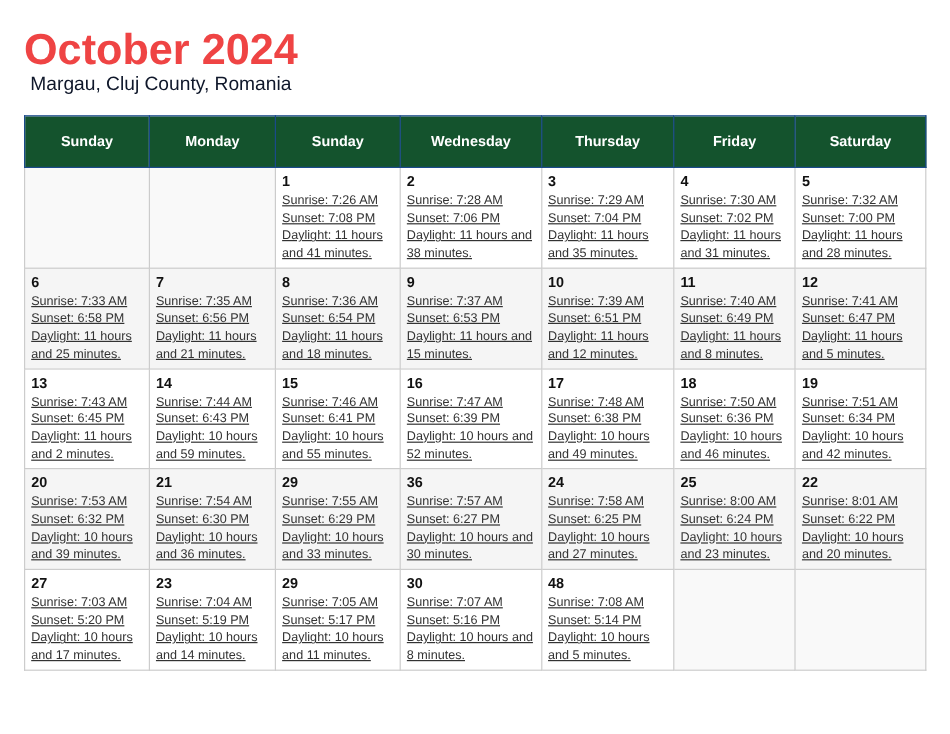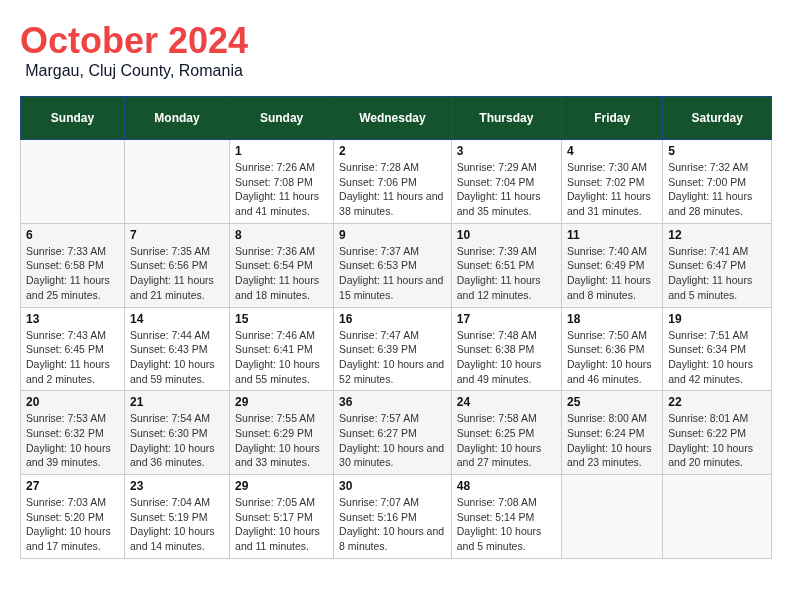--- a/index.html
+++ b/index.html
@@ -71,20 +71,21 @@
     .day-number {
       font-weight: bold;
       font-size: 12px;
       margin-bottom: 2px;
       color: #111;
     }
     .day-info {
       font-size: 10.5px;
       color: #333;
       line-height: 1.4;
+      text-decoration: underline;
     }
     .empty-cell {
       background: #f9f9f9;
     }
   </style>
 </head>
 <body>
 
 <div class="header">
   <div class="title-block">

